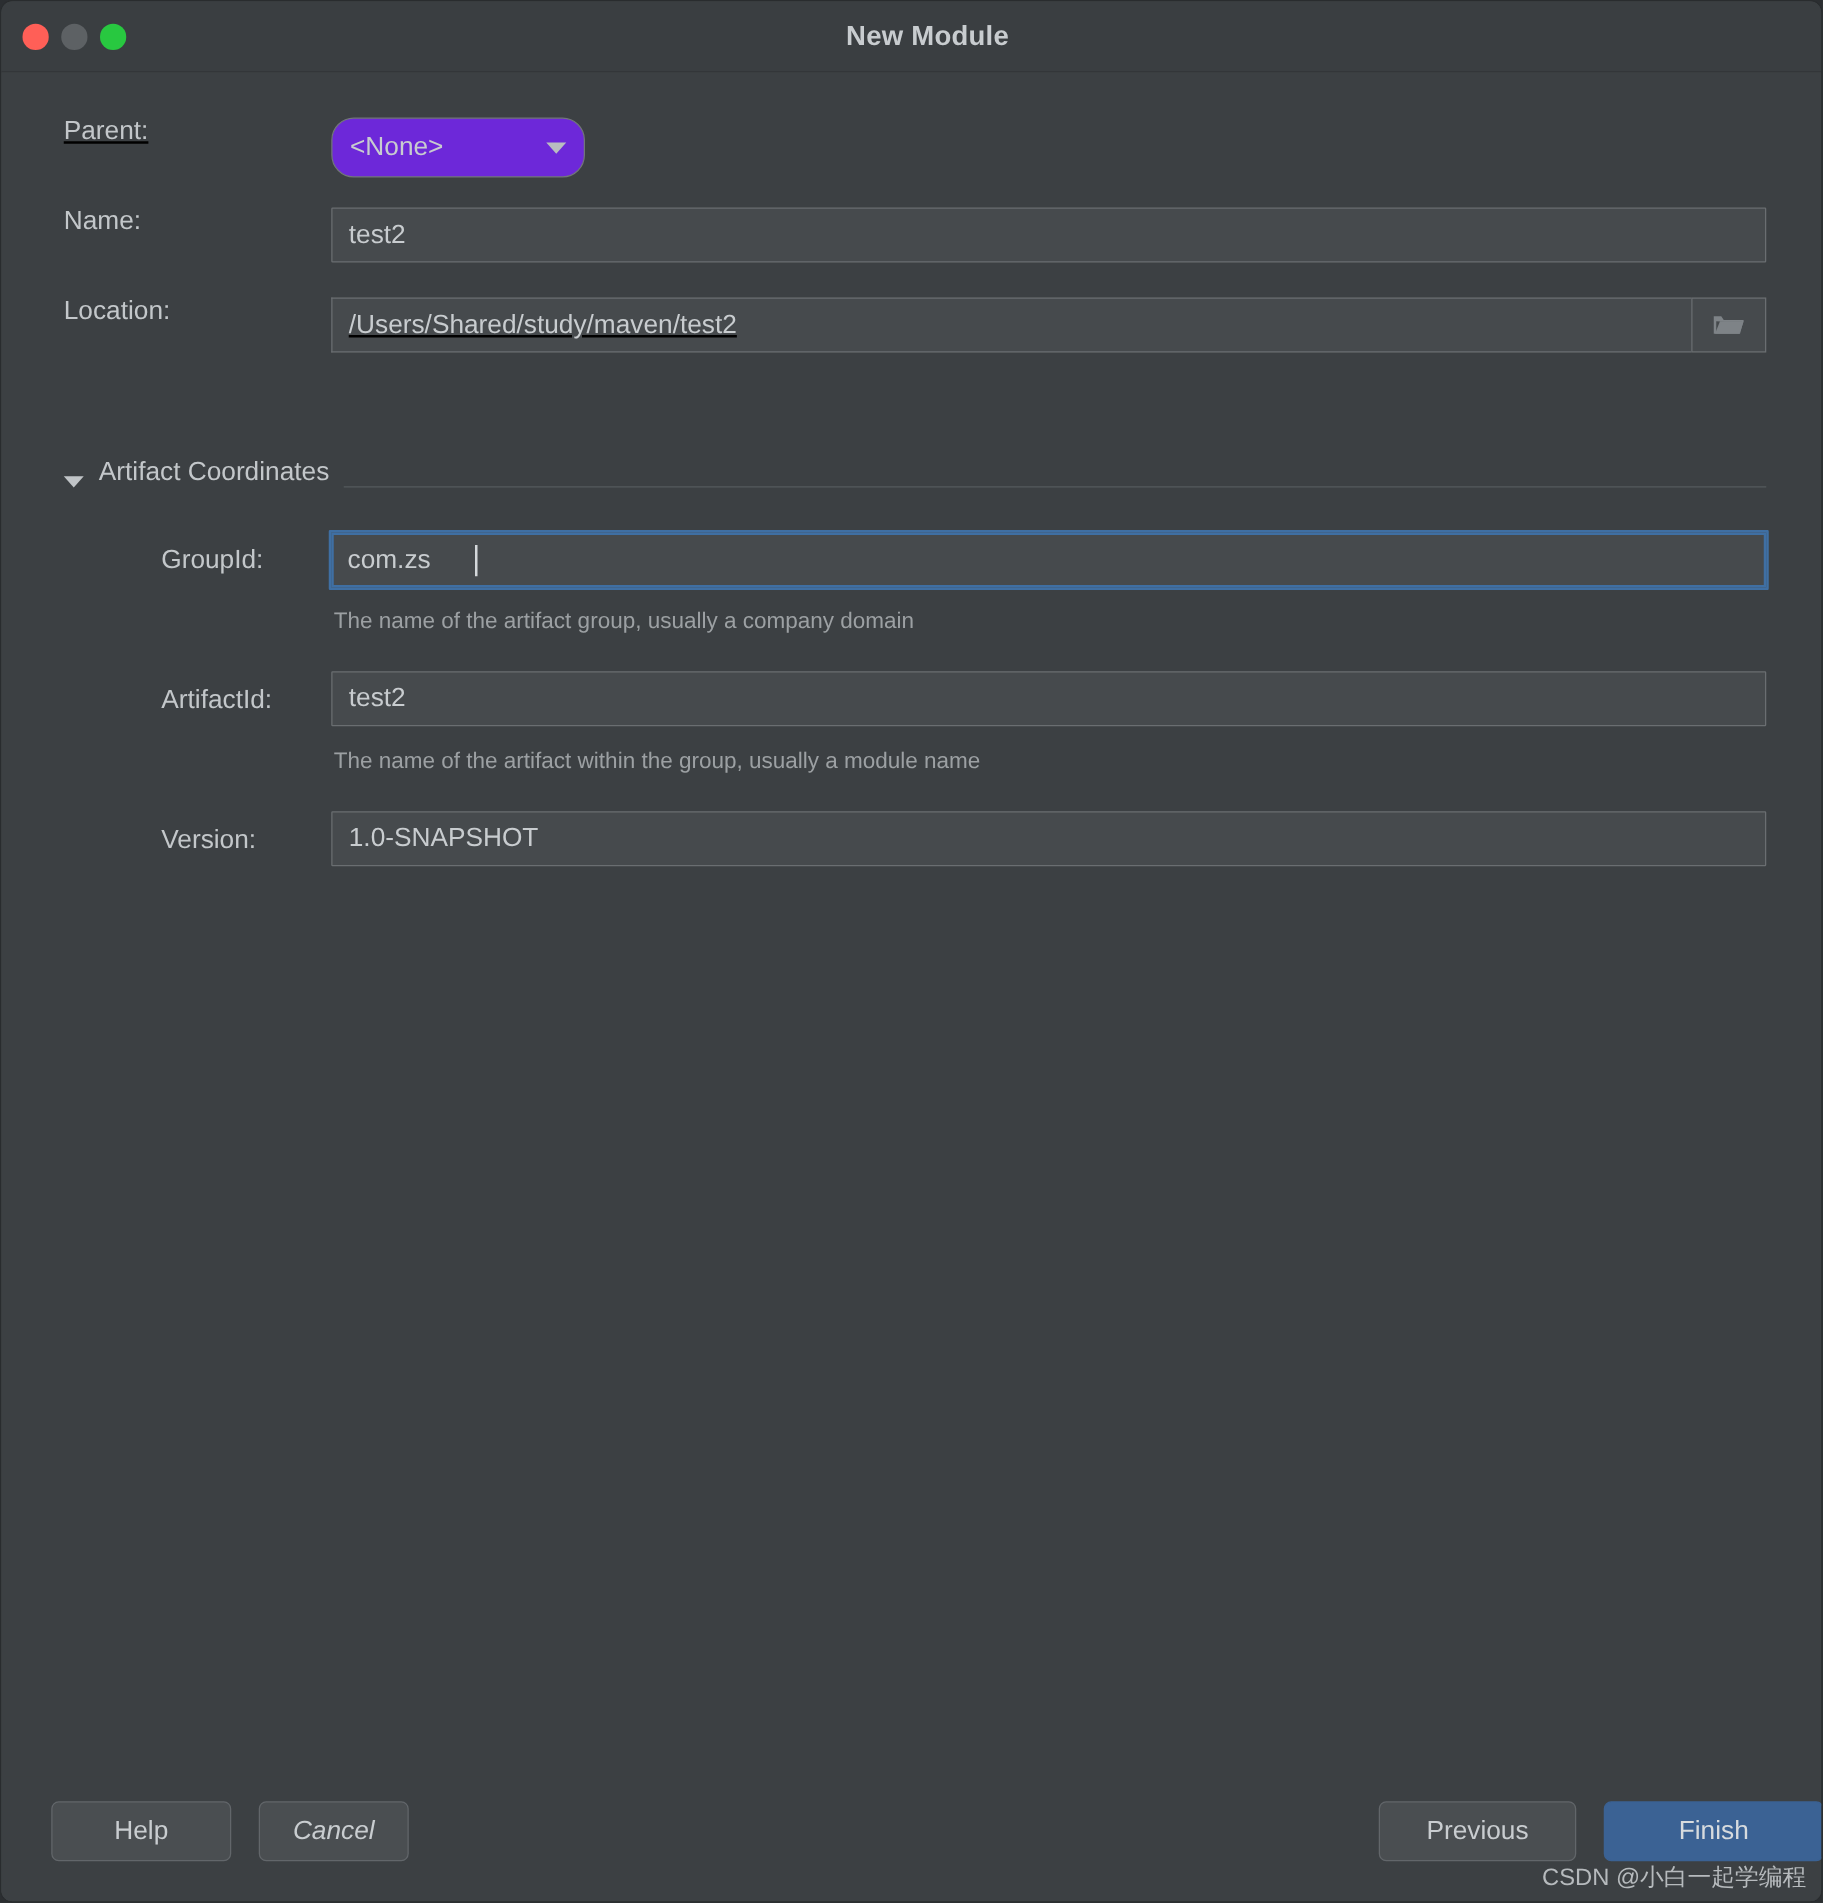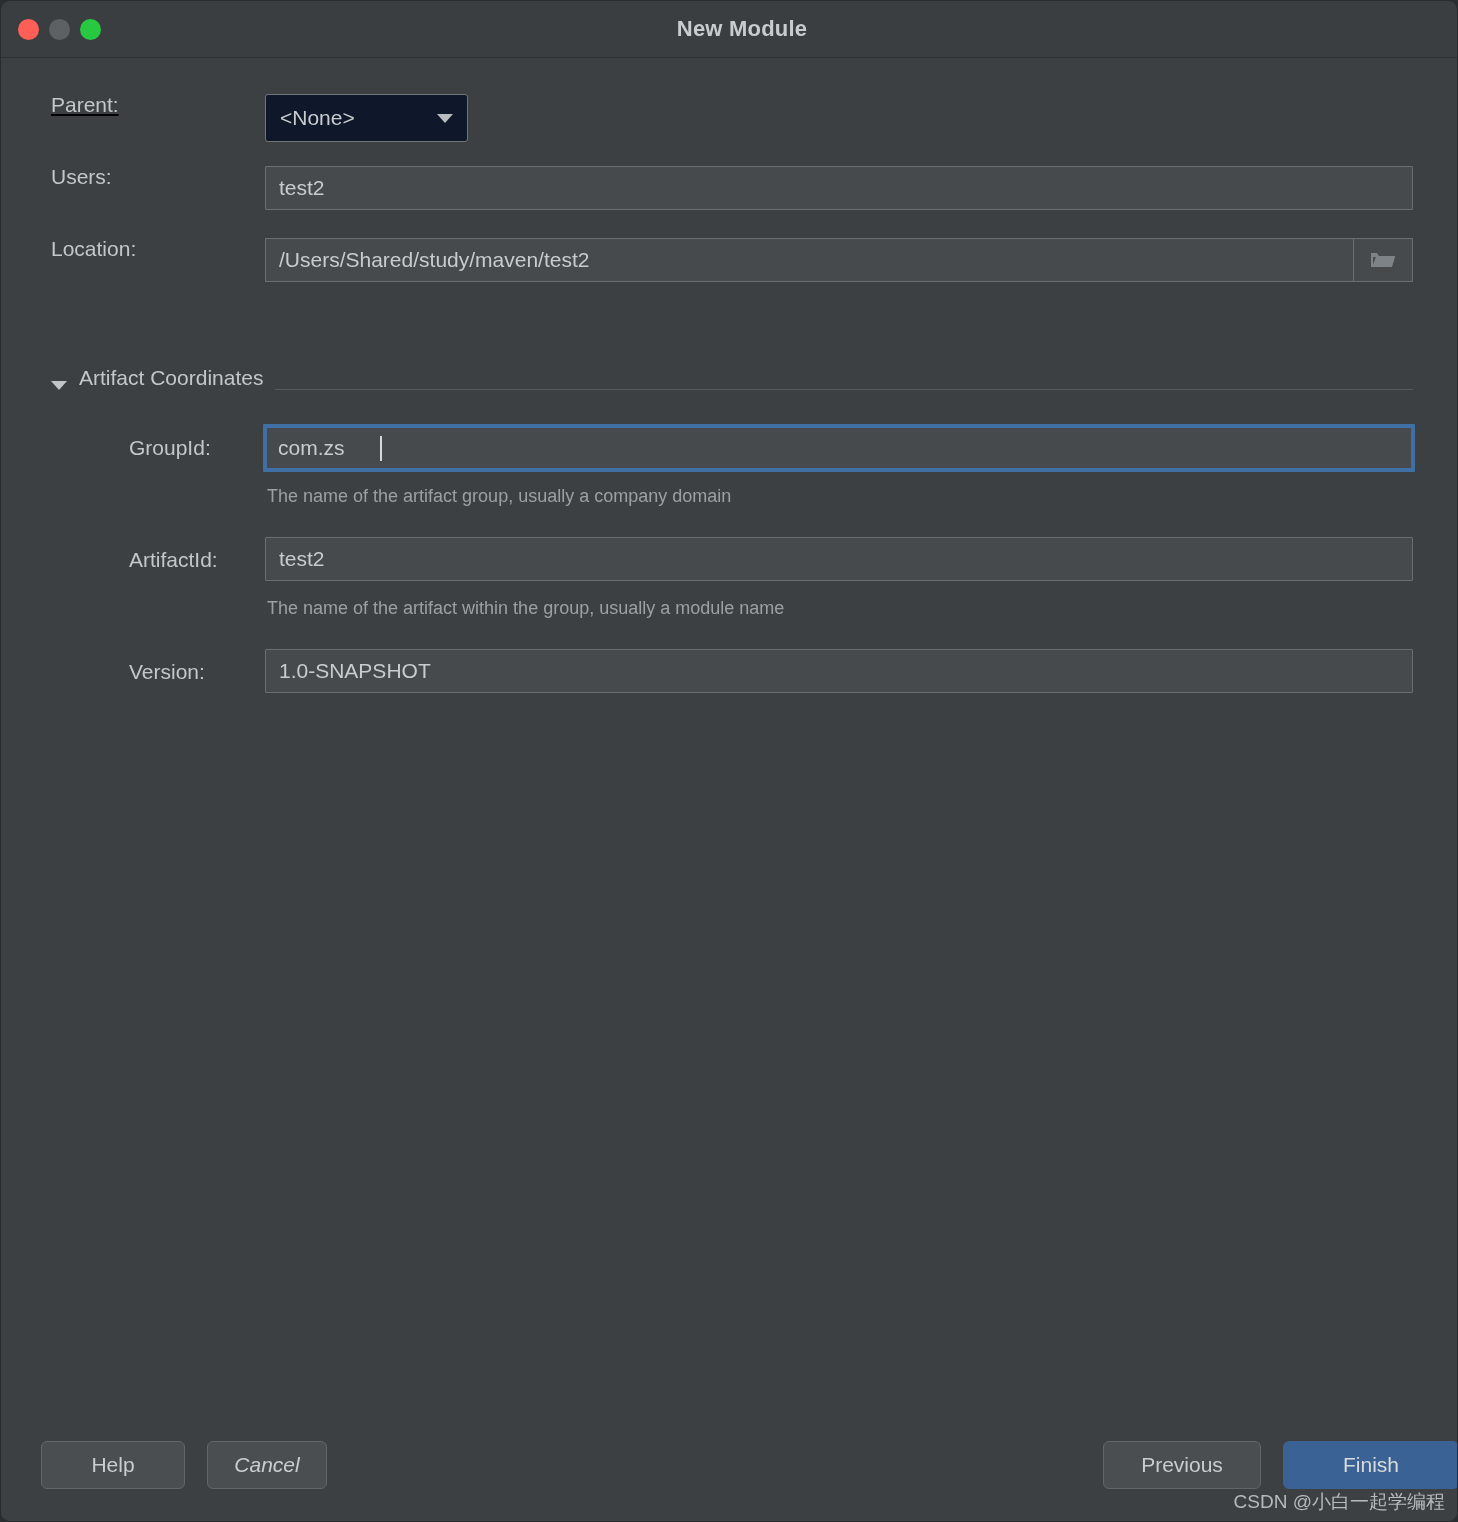--- a/index.html
+++ b/index.html
@@ -113,23 +113,23 @@
     height: 25px;
     background: #d4d8db;
     margin-left: 1px;
     vertical-align: middle;
   }
 
   
   .combo {
     width: 203px;
     height: 48px;
-    background: #0f172a;
+    background: #6d28d9;
     border: 1px solid #71757a;
-    border-radius: 3px;
+    border-radius: 18px;
     display: flex;
     align-items: center;
     justify-content: space-between;
     padding: 0 14px 0 14px;
     color: #c8cccf;
     font-size: 21px;
     user-select: none;
   }
   .combo-arrow {
     width: 0; height: 0;
@@ -255,30 +255,30 @@
 
     <div class="row" style="left:50px; top:35px;text-decoration:underline;">
       <span class="field-label">Parent:</span>
     </div>
     <div class="combo" style="position:absolute; left:264px; top:36px;">
       <span>&lt;None&gt;</span>
       <span class="combo-arrow"></span>
     </div>
 
     <div class="row" style="left:50px; top:107px;">
-      <span class="field-label">Users:</span>
+      <span class="field-label">Name:</span>
     </div>
     <div class="textfield" style="position:absolute; left:264px; top:108px; width:1148px;">
       <span>test2</span>
     </div>
 
     <div class="row" style="left:50px; top:179px;">
       <span class="field-label">Location:</span>
     </div>
-    <div class="loc-wrap" style="left:264px; top:180px; width:1148px; height:44px;">
+    <div class="loc-wrap" style="left:264px; top:180px; width:1148px; height:44px;text-decoration:underline;">
       <div class="loc-input">
         <span>/Users/Shared/study/maven/test2</span>
       </div>
       <div class="browse-btn">
         <svg width="26" height="20" viewBox="0 0 26 20">
           <path d="M1 3 L1 17 L22 17 L25 6 L9 6 L7 3 Z" fill="#7e8387"></path>
           <path d="M3 7 L3 16.2 L21.2 16.2 L23.6 7.4 L9.4 7.4 Z" fill="#464a4d"></path>
           <path d="M2 17 L6 7 L25 7 L21.5 17 Z" fill="#7e8387"></path>
         </svg>
       </div>

